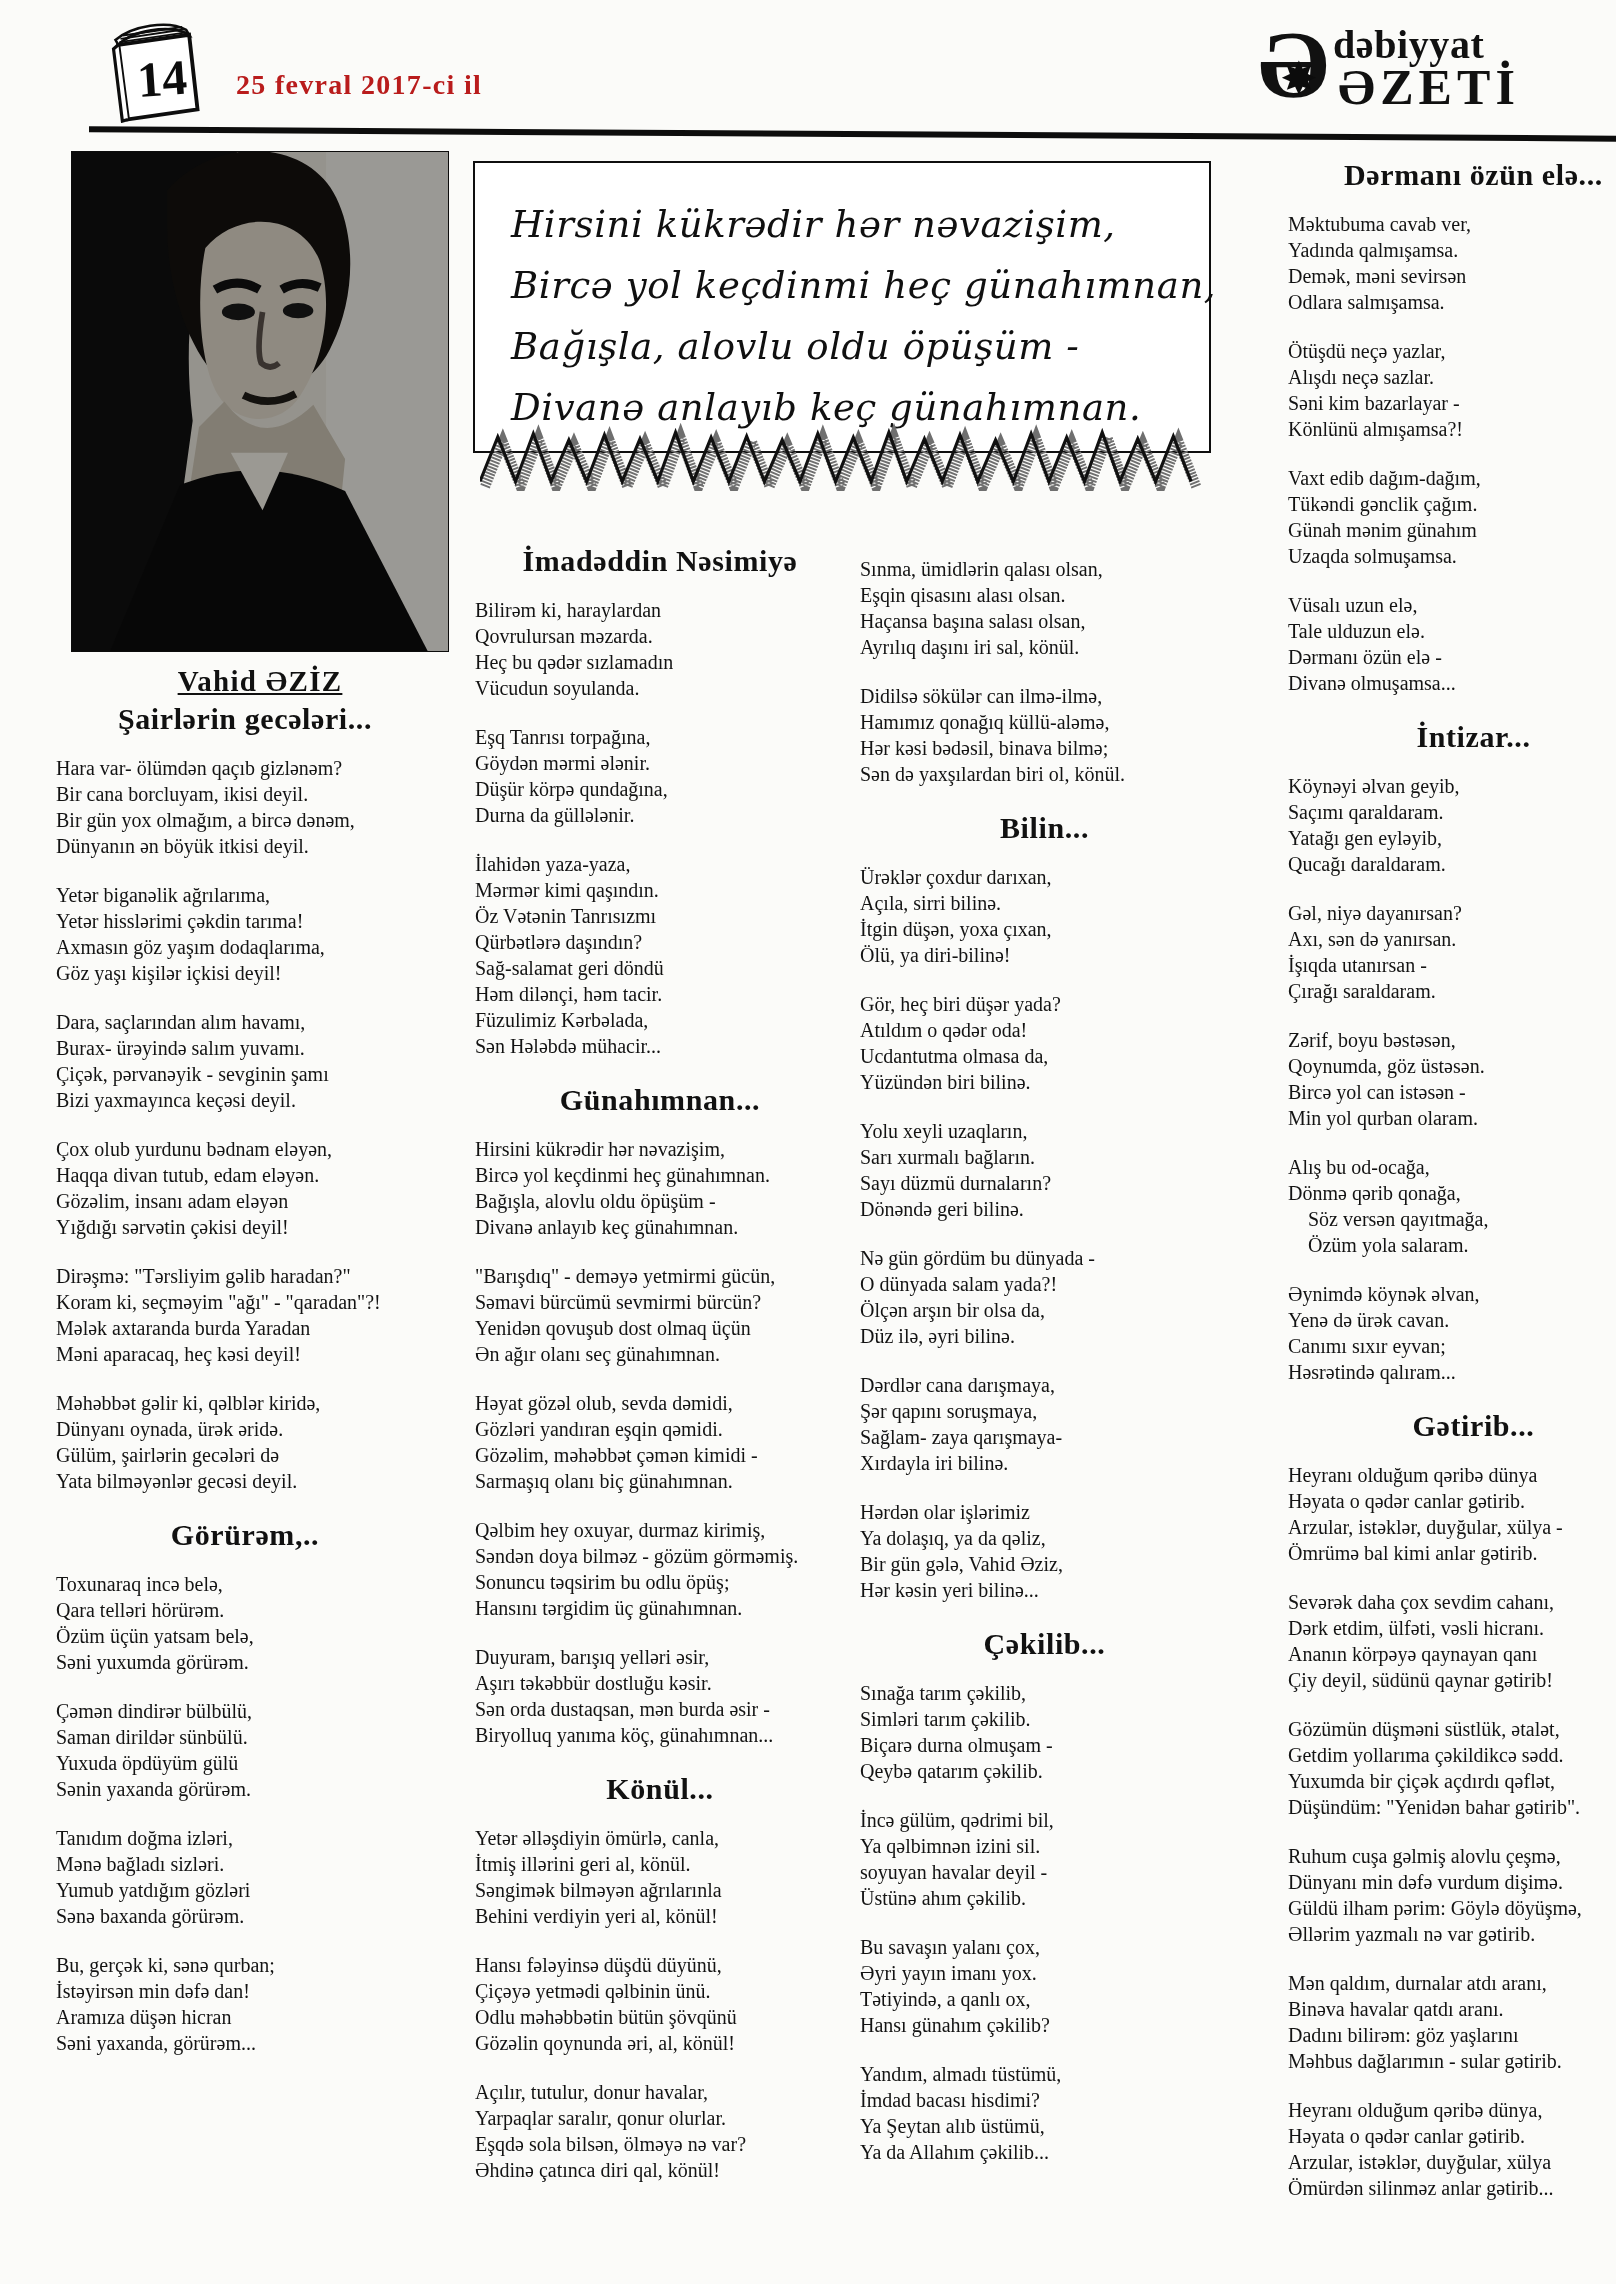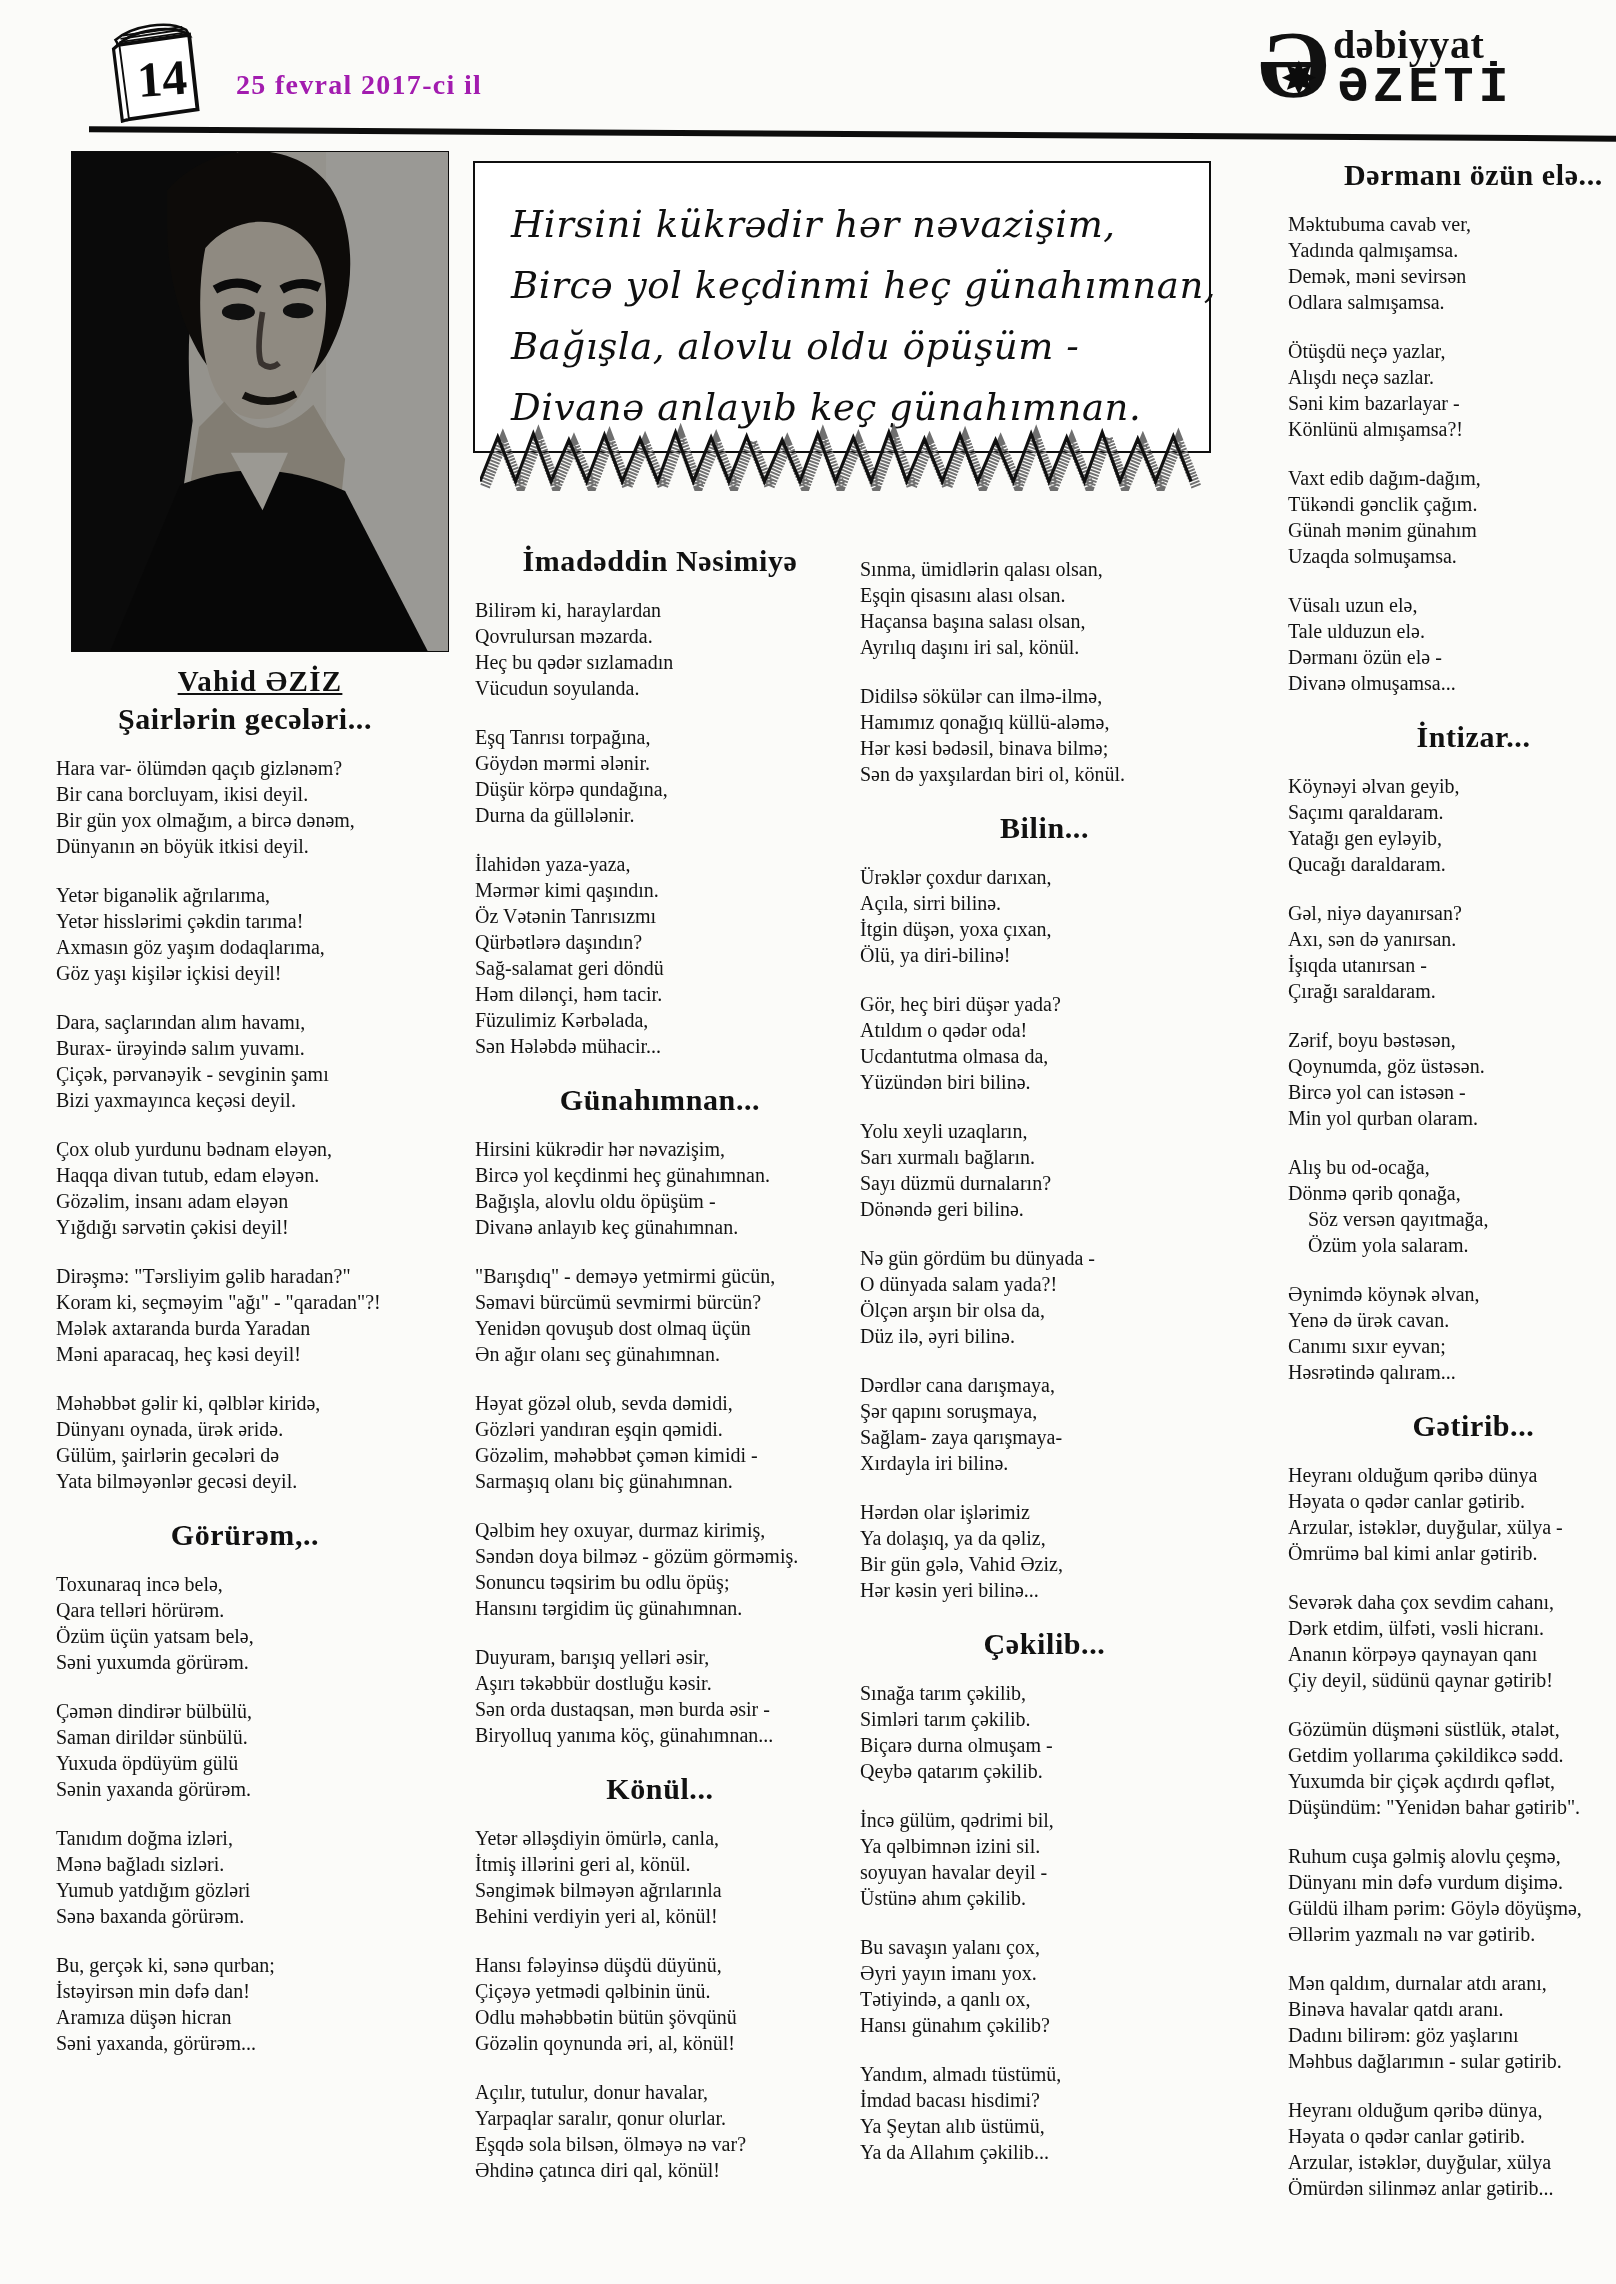--- a/index.html
+++ b/index.html
@@ -7,28 +7,28 @@
     width:1617px;height:2284px;position:relative;
     background:#fbfbf9;color:#111;
     font-family:"Liberation Serif", serif;
     overflow:hidden;
   }
   .page{position:absolute;inset:0;}
   
   .book-icon{position:absolute;left:96px;top:18px;width:121px;height:105px;}
   .page-date{
     position:absolute;left:236px;top:69px;
-    font-size:28px;font-weight:bold;letter-spacing:1.3px;color:#a21caf;
+    font-size:28px;font-weight:bold;letter-spacing:1.3px;color:#b91c1c;
   }
   .masthead{position:absolute;right:40px;top:25.5px;width:319px;height:96px;}
   .m-q{position:absolute;left:0;top:-9px;font-size:96px;font-weight:bold;line-height:96px;}
   .m-star{position:absolute;left:22px;top:31px;font-size:45px;line-height:45px;color:#0c0c0c;}
   .m-text{position:absolute;left:75px;top:0;width:244px;text-align:left;}
   .m-top{display:block;font-size:40px;font-weight:bold;letter-spacing:0.6px;line-height:38px;}
-  .m-bottom{display:block;font-size:50px;font-weight:bold;letter-spacing:5.1px;line-height:47px;margin-left:5.1px;font-family:Liberation Mono, monospace;}
+  .m-bottom{display:block;font-size:50px;font-weight:bold;letter-spacing:5.1px;line-height:47px;margin-left:5.1px;}
   .head-rule{position:absolute;left:89px;right:0;top:131px;height:6.4px;background:#0d0d0d;transform:rotate(0.35deg);}
   
   .photo{
     position:absolute;left:71px;top:151px;width:378px;height:501px;
     border:1.9px solid #0c0c0c;box-sizing:border-box;background:#e9e6df;
   }
   .photo svg{width:100%;height:100%;display:block;}
   .photo-caption{
     position:absolute;left:71px;top:665px;width:378px;text-align:center;
     font-size:29px;font-weight:bold;text-decoration:underline;letter-spacing:1.3px;

